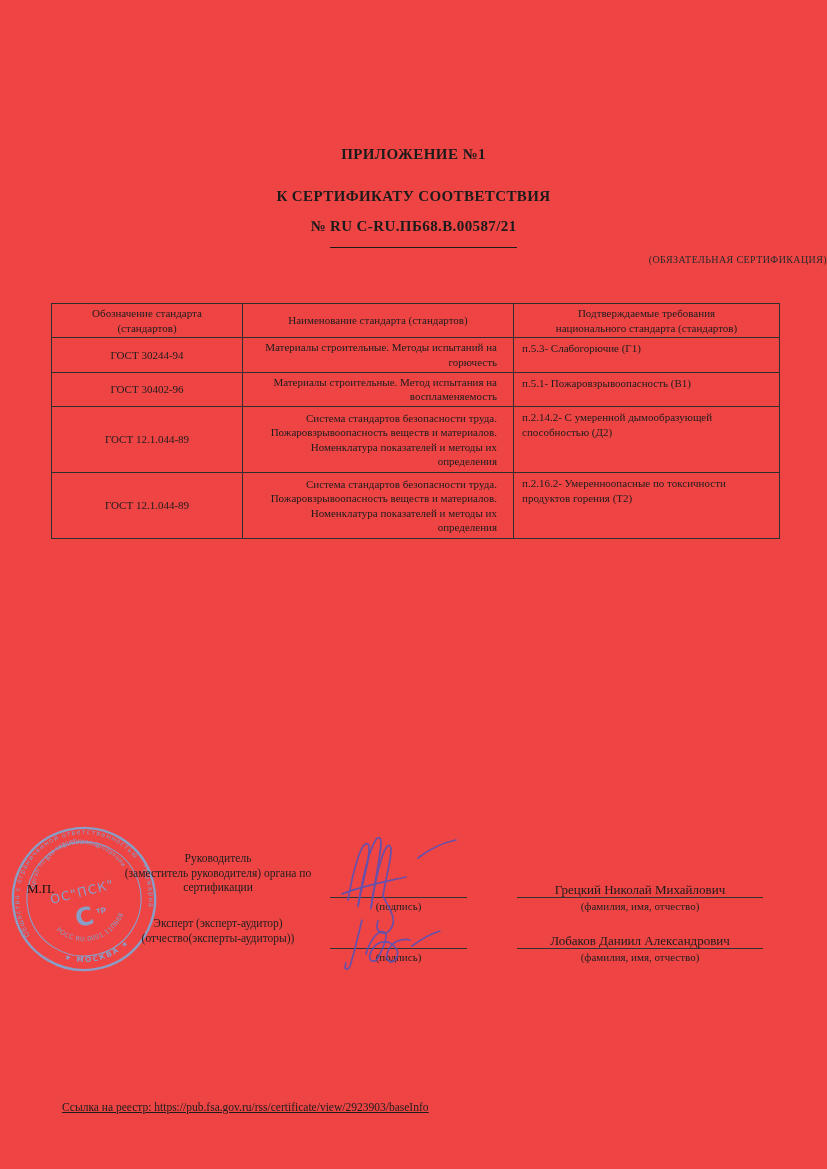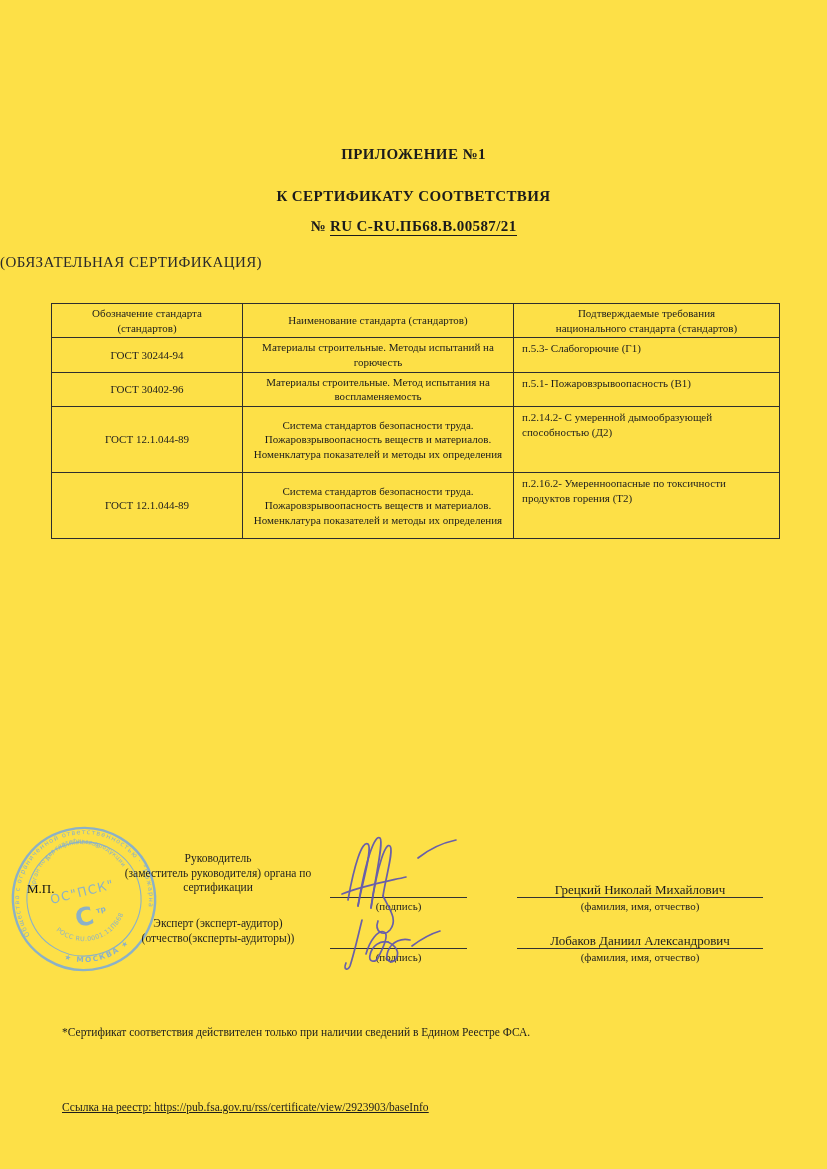--- a/index.html
+++ b/index.html
@@ -1,32 +1,32 @@
 <!DOCTYPE html>
 <html><head>
 <meta charset="utf-8">
 <style>
   html,body{margin:0;padding:0;background:#ffffff;}
   .page{
-    position:relative;width:827px;height:1169px;background:#fde047;
+    position:relative;width:827px;height:1169px;background:#ef4444;
     font-family:"Liberation Serif","DejaVu Serif",serif;color:#1d1d1d;overflow:hidden;
   }
   .abs{position:absolute;}
   .title-line{left:0;width:827px;text-align:center;font-weight:bold;font-size:15px;letter-spacing:.4px;color:#1b1b1b;}
-  .subtitle{left:0;width:827px;text-align:left;font-size:15px;letter-spacing:.4px;color:#2a2a2a;}
-  .numline .num{border-bottom:1.6px solid #1b1b1b;padding-bottom:1px;}
+  .subtitle{left:0;width:827px;text-align:right;font-size:10px;letter-spacing:.4px;color:#2a2a2a;}
+  .numline .num{border-bottom:1.6px solid #1b1b1b;padding-bottom:13px;}
 
   table.cert{
     position:absolute;left:51px;top:303px;width:728px;border-collapse:collapse;table-layout:fixed;
     font-size:11px;line-height:1.32;color:#1d1d1d;
   }
   table.cert td,table.cert th{border:1px solid #2e2e2e;font-weight:normal;}
   table.cert th{text-align:center;vertical-align:middle;padding:2px 10px;}
   td.c1{text-align:center;vertical-align:middle;}
-  td.c2{text-align:center;vertical-align:middle;padding:2px 8px;}
+  td.c2{text-align:right;vertical-align:middle;padding:2px 16px;}
   td.c3{text-align:left;vertical-align:top;padding:3px 8px 16px 8px;}
   tr.hrow{height:33px;}
   tr.r-sm{height:34px;}
   tr.r-lg{height:66px;}
   .hl{display:block;}
 
   .role-block{left:112px;width:212px;text-align:center;font-size:11.5px;line-height:14.5px;color:#1f1f1f;}
   .mp{left:27px;top:881px;font-size:13px;color:#111;}
   .sig-line{border-top:1.4px solid #333;height:0;}
   .small-cap{font-size:11px;color:#1f1f1f;text-align:center;}
@@ -148,16 +148,15 @@
       <path d="M24,72 C44,64 66,60 88,55"></path>
       <path d="M100,36 C110,28 124,21 138,18"></path>
       <path d="M65,74 C72,88 80,98 72,108 C66,115 56,110 60,99"></path>
       <path d="M44,98 C40,114 36,132 32,144 C30,149 25,148 28,141"></path>
       <path d="M48,132 C52,118 60,108 66,110 C72,112 64,128 60,136 C57,141 50,140 52,133 C54,124 62,118 70,120"></path>
       <path d="M70,120 C78,124 82,130 78,137 C74,143 66,139 70,129 C74,119 84,116 92,118"></path>
       <path d="M94,124 C102,118 112,112 122,109"></path>
     </g>
   </svg>
 
-  <div class="abs footer-note" style="top:1026px;">*Сертификат соответствия действителен только при наличии сведений в Едином Реестре ФСА.</div>
   <div class="abs footer-link-row" style="top:1101px;text-decoration:underline;"><span>Ссылка на реестр: </span><span class="url">https://pub.fsa.gov.ru/rss/certificate/view/2923903/baseInfo</span></div>
 
 </div>
 
 </body></html>

